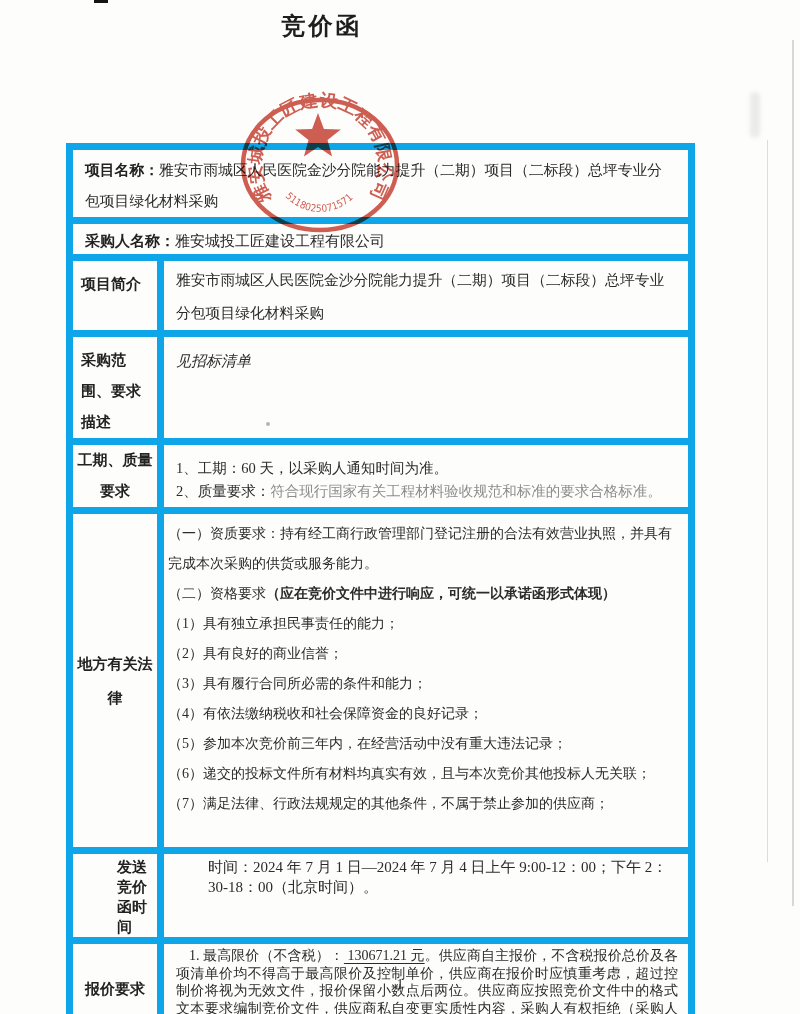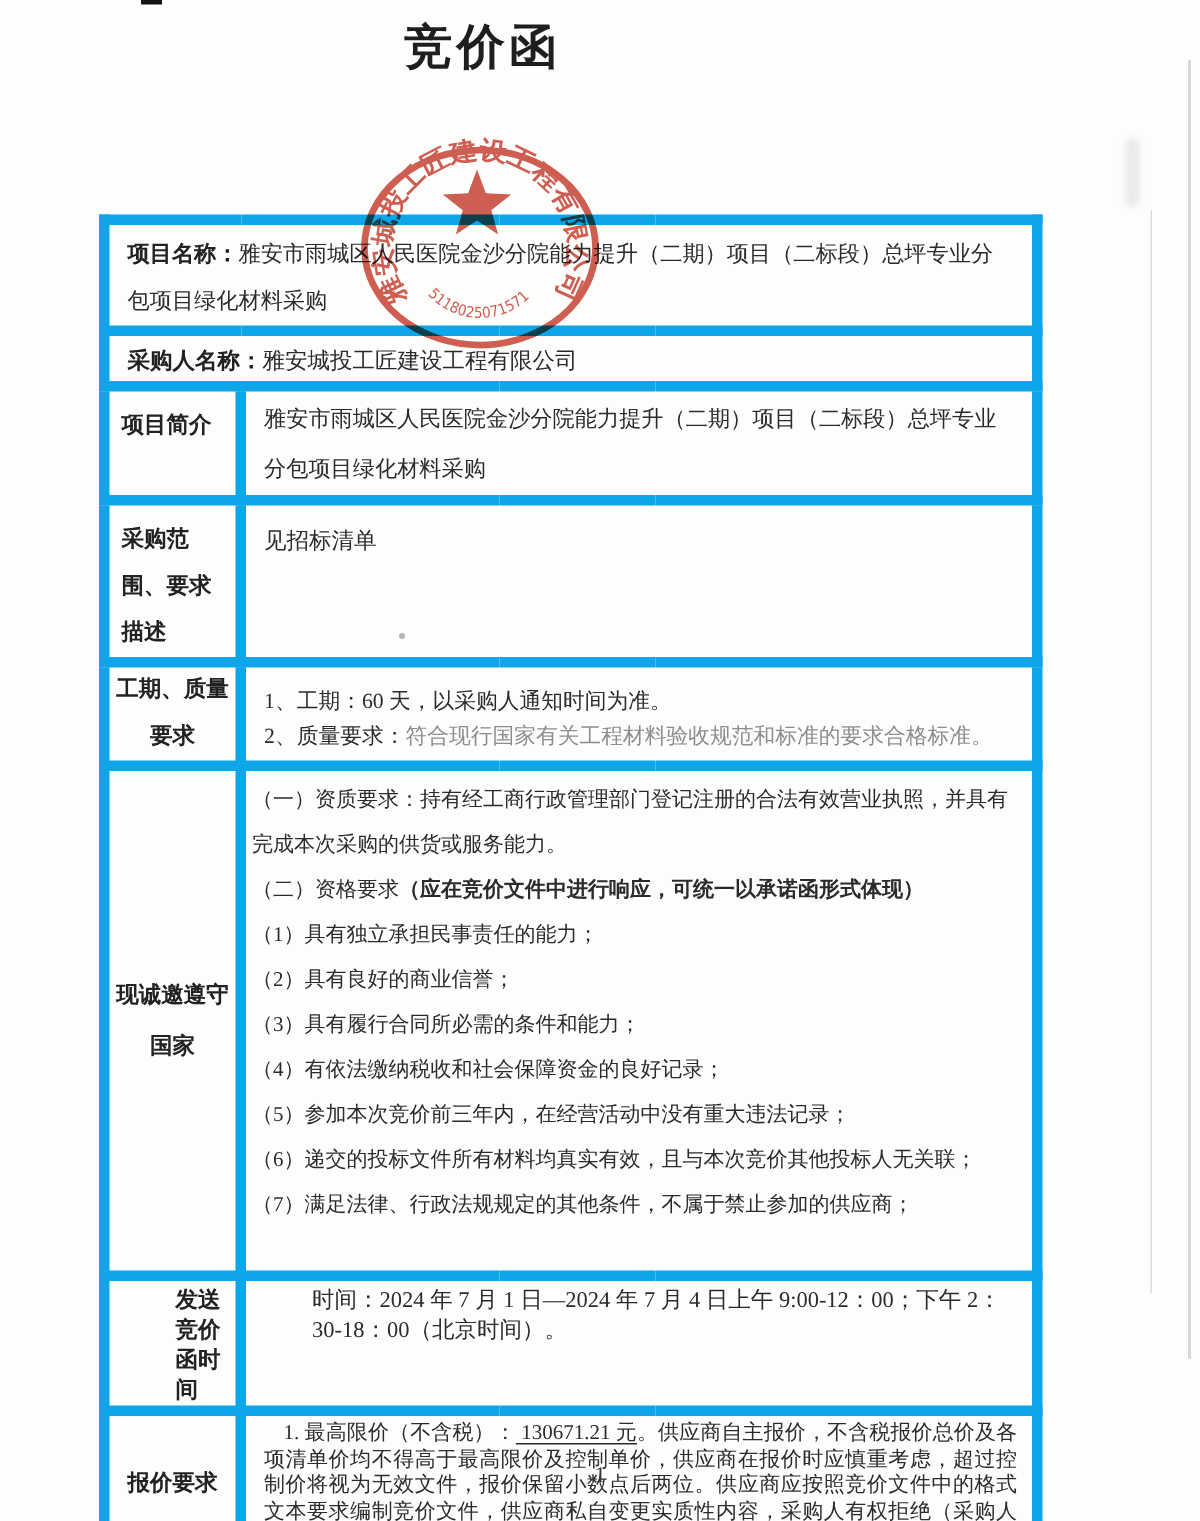--- a/index.html
+++ b/index.html
@@ -5,21 +5,21 @@
   html,body{margin:0;padding:0;background:#e8e8e6;}
   .page{
     position:relative;width:800px;height:1014px;margin:0 auto;
     background:#fdfdfc;overflow:hidden;
     font-family:"Liberation Serif","DejaVu Serif",serif;
     color:#2d2d2d;
   }
   
   .doc-title{
     position:absolute;top:10px;left:0;width:644px;text-align:center;
-    font-size:32px;font-weight:bold;letter-spacing:3px;color:#1e1e1e;
+    font-size:24px;font-weight:bold;letter-spacing:3px;color:#1e1e1e;
   }
   .intro{
     position:absolute;top:49px;left:62px;width:676px;
     font-size:16.5px;line-height:26px;text-align:justify;
     text-indent:52px;color:#282828;
   }
   .intro u{text-underline-offset:4px;text-decoration-thickness:1px;}
   
   table.main{
     position:absolute;top:143px;left:66px;width:622px;
@@ -32,21 +32,21 @@
   td.labelcell{font-weight:bold;color:#222;padding:8px 6px 0 8px;line-height:31px;}
   td.labelcell.mid{vertical-align:middle;text-align:center;padding:0 2px;}
   td.vcell{padding:6px 12px 0 12px;}
   
   .r1 td{padding:5px 12px 0 12px;line-height:31px;font-size:14.8px;}
   .r2 td{padding:4px 12px 0 12px;line-height:26px;}
   .r3 .name-val{padding:9px 10px 0 10px;line-height:22px;}
   .r3 .method-lbl{font-weight:bold;padding:9px 6px 0 10px;line-height:22px;}
   .r3 .phone-val{padding:10px 10px 0 12px;line-height:22px;font-size:14.5px;letter-spacing:.5px;}
   .r4 .vcell{padding-top:3px;line-height:33px;font-size:14.8px;}
-  .r5 .vcell{padding-top:9px;line-height:30px;}
+  .r5 .vcell{padding-top:9px;line-height:30px;font-style:italic;}
   .r6 .vcell{padding-top:12px;line-height:22.5px;font-size:14.5px;}
   .r7 .vcell{padding:5px 10px 0 4px;}
   .r7 p.qi{margin:0;line-height:30px;font-size:14px;}
   .r8 td{line-height:20px;padding-left:44px;}
   .r8 .labelcell{padding-top:3px;}
   .r8 .vcell{padding-top:3px;font-size:15px;}
   .r9 .vcell{padding:3px 10px 0 12px;line-height:17.5px;font-size:14px;text-indent:13px;text-align:justify;}
   .faded{color:#8d8d8d;}
   .num-u{text-underline-offset:3px;}
   
@@ -111,21 +111,21 @@
 
     <tr class="r6" style="height:67px">
       <td class="labelcell mid" style="line-height:31px;">工期、质量要求</td>
       <td colspan="3" class="vcell">
         <div>1、工期：60 天，以采购人通知时间为准。</div>
         <div><span>2、质量要求：</span><span class="faded">符合现行国家有关工程材料验收规范和标准的要求合格标准。</span></div>
       </td>
     </tr>
 
     <tr class="r7" style="height:340px">
-      <td class="labelcell mid" style="line-height:34px;">现诚邀遵守国家</td>
+      <td class="labelcell mid" style="line-height:34px;">地方有关法律</td>
       <td colspan="3" class="vcell">
         <p class="qi"><span>（一）资质要求：持有经工商行政管理部门登记注册的合法有效营业执照，并具有完成本次采购的供货或服务能力。</span></p>
         <p class="qi"><span>（二）资格要求</span><b>（应在竞价文件中进行响应，可统一以承诺函形式体现）</b></p>
         <p class="qi"><span>（1）具有独立承担民事责任的能力；</span></p>
         <p class="qi"><span>（2）具有良好的商业信誉；</span></p>
         <p class="qi"><span>（3）具有履行合同所必需的条件和能力；</span></p>
         <p class="qi"><span>（4）有依法缴纳税收和社会保障资金的良好记录；</span></p>
         <p class="qi"><span>（5）参加本次竞价前三年内，在经营活动中没有重大违法记录；</span></p>
         <p class="qi"><span>（6）递交的投标文件所有材料均真实有效，且与本次竞价其他投标人无关联；</span></p>
         <p class="qi"><span>（7）满足法律、行政法规规定的其他条件，不属于禁止参加的供应商；</span></p>

